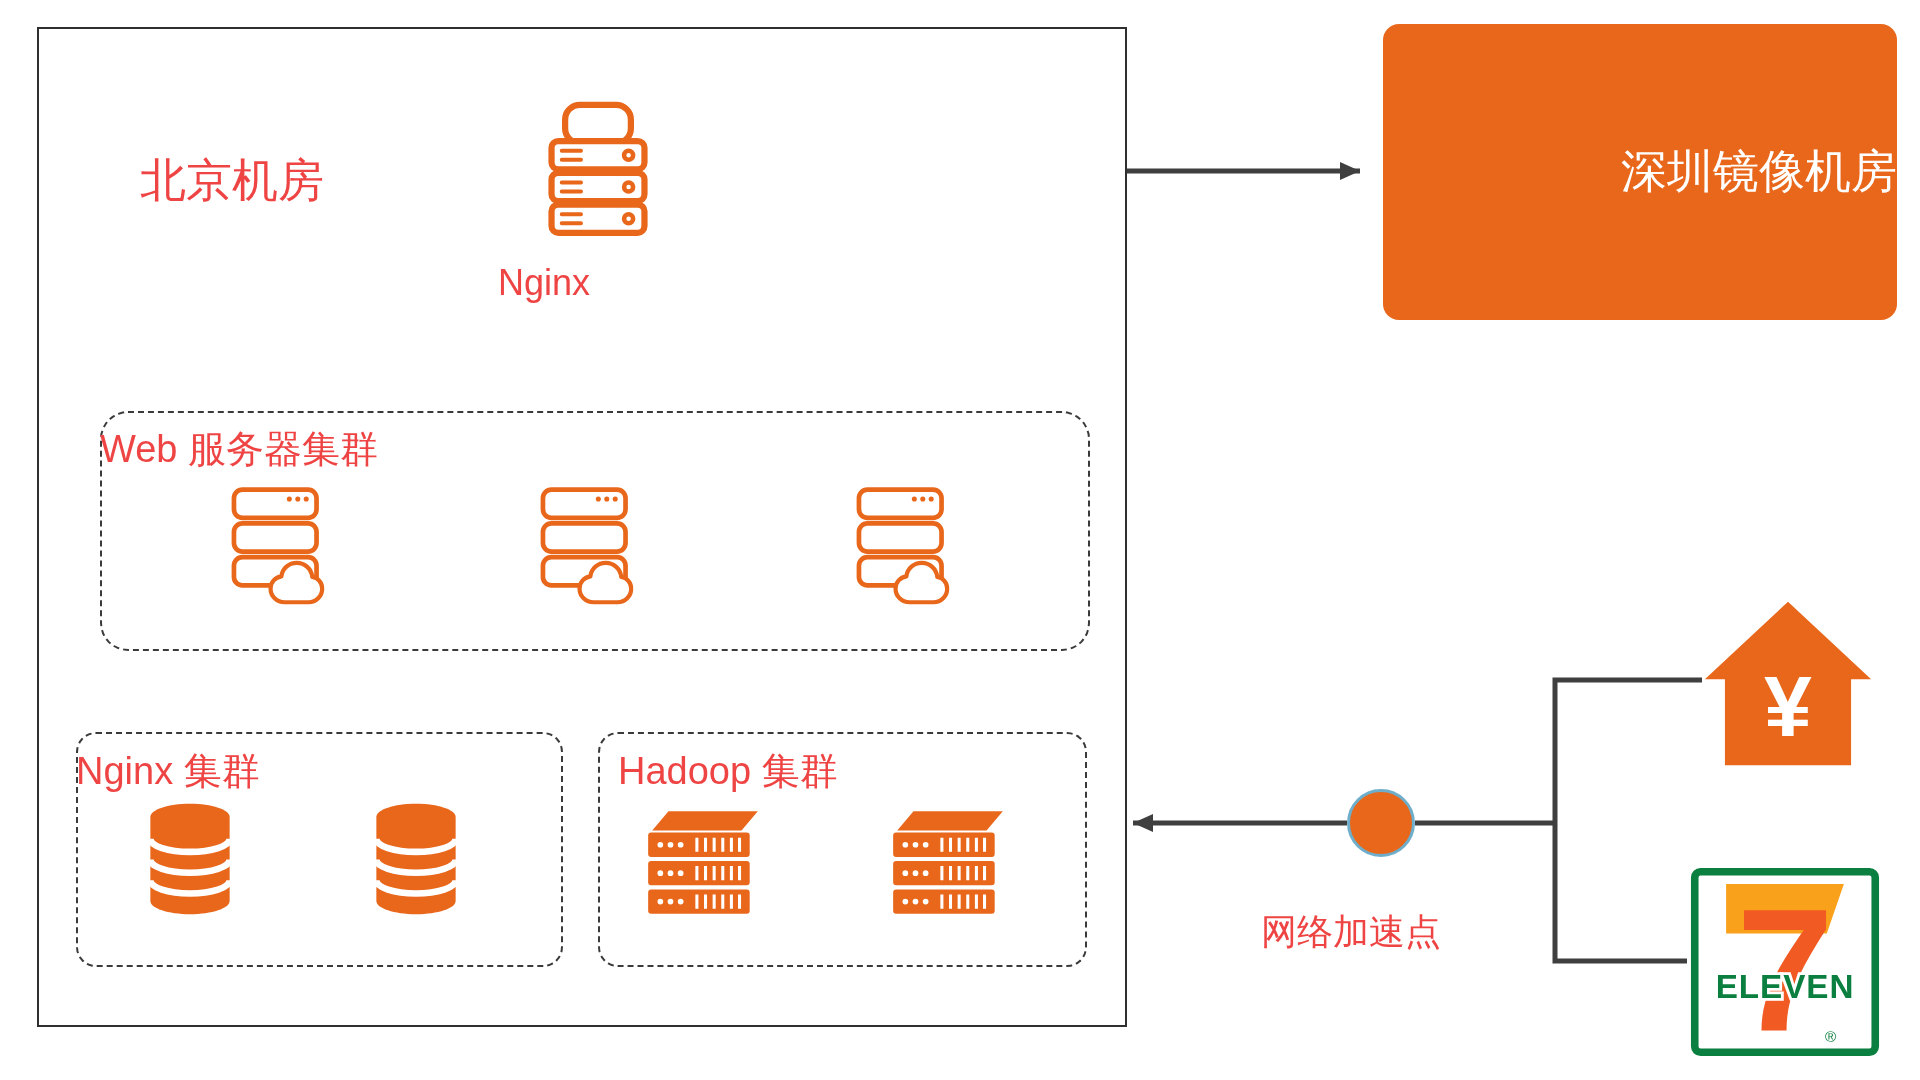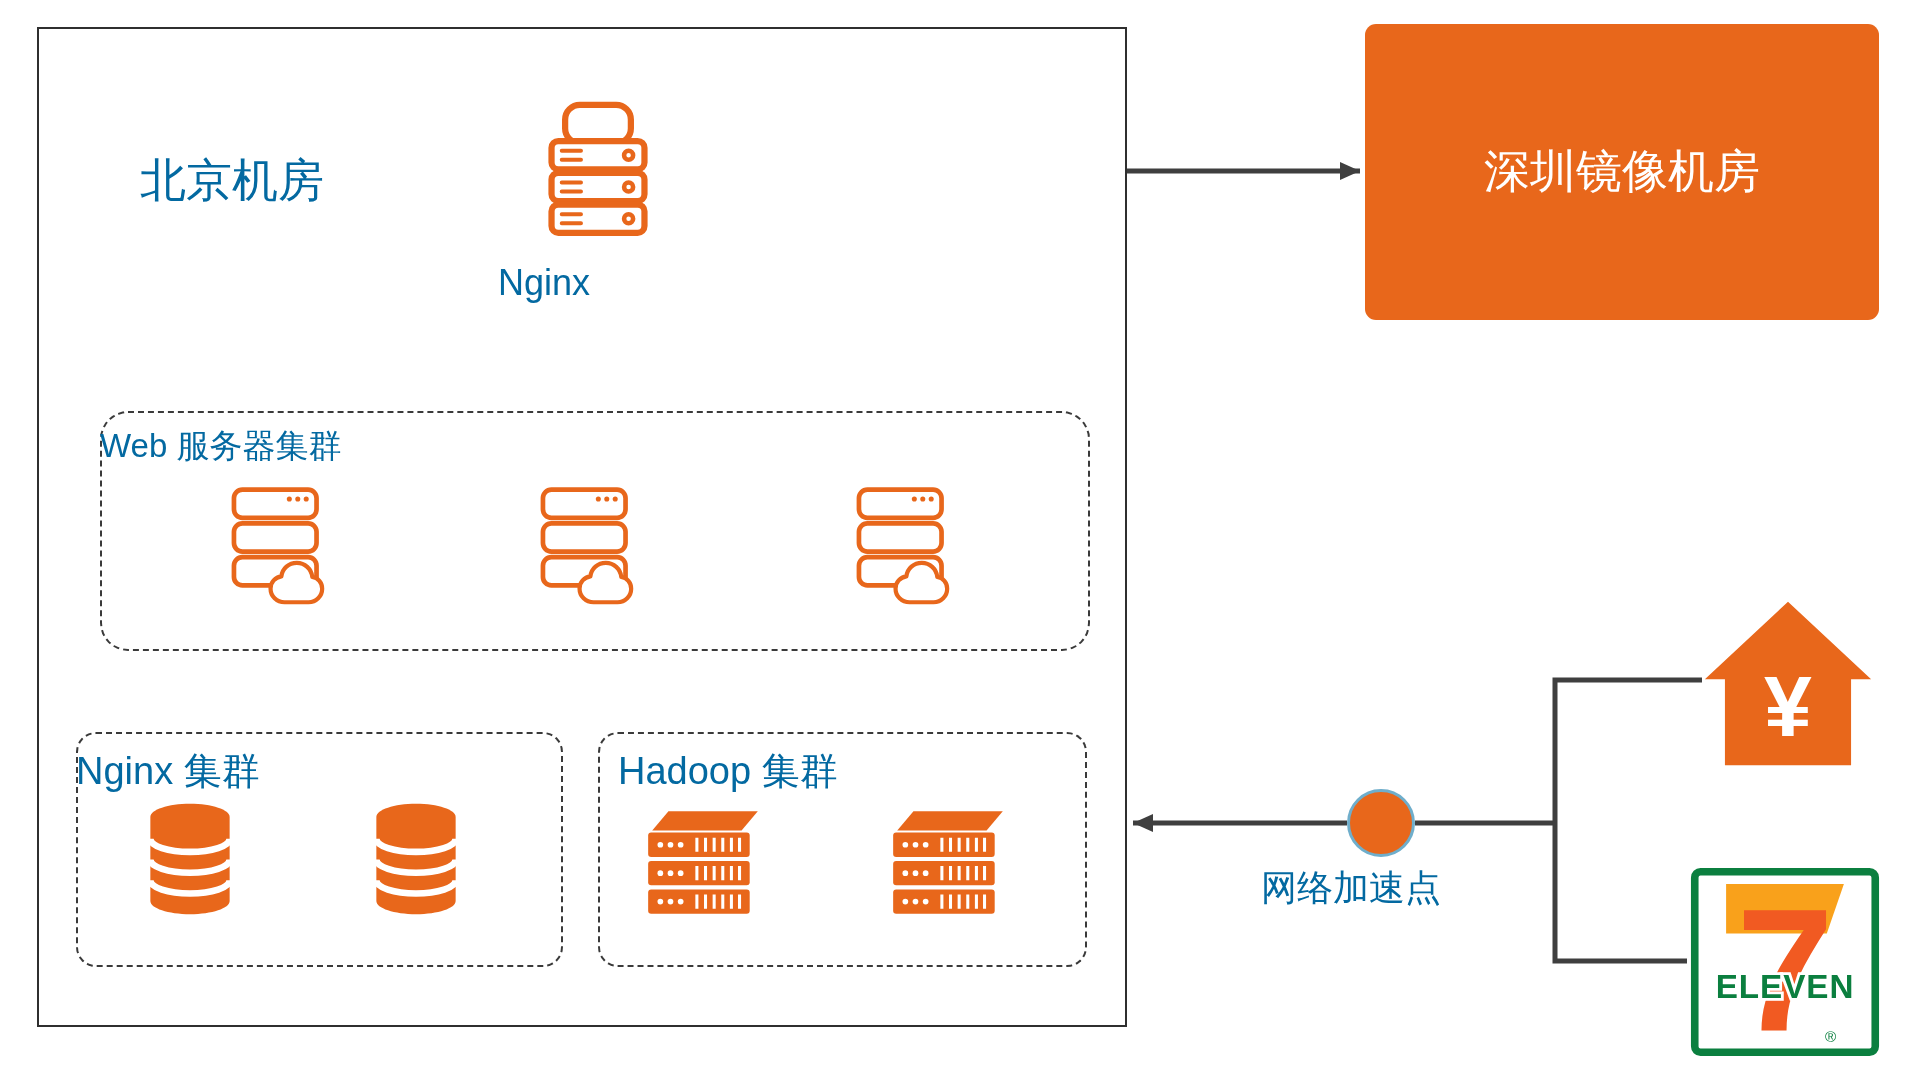--- a/index.html
+++ b/index.html
@@ -1,30 +1,30 @@
 <!DOCTYPE html>
 <html><head>
 <meta charset="utf-8">
 <style>
   html,body{margin:0;padding:0;background:#ffffff;}
   .stage{
     position:relative;width:1920px;height:1080px;background:#ffffff;overflow:hidden;
     font-family:"Liberation Sans","DejaVu Sans",sans-serif;color:#1a1a1a;
   }
   .abs{position:absolute;}
-  .label{font-weight:500;color:#0369a1;white-space:nowrap;}
+  .label{font-weight:500;color:#ef4444;white-space:nowrap;}
   .centered{}
   .solid-box{
     box-sizing:border-box;border:2px solid #2f2f2f;background:#ffffff;
   }
   .dashed-box{
     box-sizing:border-box;border:2.5px dashed #3a3a3a;background:#ffffff;
   }
   .pill{
-    background:#E8671B;border-radius:11px;display:flex;align-items:center;justify-content:center;
+    background:#E8671B;border-radius:16px;display:flex;align-items:center;justify-content:flex-end;margin-left:18px;
   }
   .pill .label{color:#ffffff;}
   .accel-node{
     box-sizing:border-box;background:#E8671B;border:3px solid #6FAECB;border-radius:50%;
   }
   svg{display:block;}
   .connectors{left:0;top:0;pointer-events:none;}
 </style>
 </head>
 <body>
@@ -113,21 +113,21 @@
     </g>
     <g stroke="#E8671B" stroke-width="3.5" stroke-linecap="round">
       <path d="M28 46.5 H45 M28 54.5 H45"></path>
       <path d="M28 74.5 H45 M28 82.5 H45"></path>
       <path d="M28 102.5 H45 M28 110.5 H45"></path>
     </g>
   </svg>
   <div class="abs label centered" style="left:498px;top:262px;width:200px;font-size:36px;">Nginx</div>
 
   <div class="abs dashed-box" style="left:100px;top:411px;width:990px;height:240px;border-radius:28px;"></div>
-  <div class="abs label centered" style="left:100px;top:424px;width:990px;font-size:33px;">Web 服务器集群</div>
+  <div class="abs label centered" style="left:100px;top:424px;width:990px;font-size:38px;">Web 服务器集群</div>
   <svg class="abs" style="left:226px;top:484px;" width="106" height="122" viewBox="0 0 110 130">
       <use href="#sym-web-server"></use>
     </svg>
   <svg class="abs" style="left:535px;top:484px;" width="106" height="122" viewBox="0 0 110 130">
       <use href="#sym-web-server"></use>
     </svg>
   <svg class="abs" style="left:851px;top:484px;" width="106" height="122" viewBox="0 0 110 130">
       <use href="#sym-web-server"></use>
     </svg>
 
@@ -147,21 +147,21 @@
     </svg>
   <svg class="abs" style="left:883px;top:804px;" width="132" height="114" viewBox="0 0 130 112">
       <use href="#sym-hadoop"></use>
     </svg>
 
   <div class="abs pill" style="left:1365px;top:24px;width:514px;height:296px;">
     <div class="label" style="font-size:46px;">深圳镜像机房</div>
   </div>
 
   <div class="abs accel-node" style="left:1347px;top:789px;width:68px;height:68px;"></div>
-  <div class="abs label centered" style="left:1261px;top:864px;width:240px;font-size:36px;">网络加速点</div>
+  <div class="abs label centered" style="left:1261px;top:908px;width:240px;font-size:36px;">网络加速点</div>
 
   <svg class="abs" style="left:1702px;top:596px;" width="172" height="172" viewBox="0 0 120 120">
     <path d="M60 4 L118 58 L104 58 L104 118 L16 118 L16 58 L2 58 Z" fill="#E8671B"></path>
     <text x="60" y="98" text-anchor="middle" font-size="60" font-weight="bold" fill="#ffffff" font-family="Liberation Sans, DejaVu Sans, sans-serif">¥</text>
   </svg>
 
   <svg class="abs" style="left:1688px;top:867px;" width="194" height="190" viewBox="0 0 100 100">
     <rect x="2.5" y="2.5" width="95" height="95" rx="3" fill="#ffffff" stroke="#0B7F3F" stroke-width="4"></rect>
     <polygon points="19,9 81,9 72,35 19,35" fill="#F9A11B"></polygon>
     <text x="50" y="86" text-anchor="middle" font-size="92" font-weight="bold" fill="#F15A22" font-family="Liberation Sans, DejaVu Sans, sans-serif">7</text>

